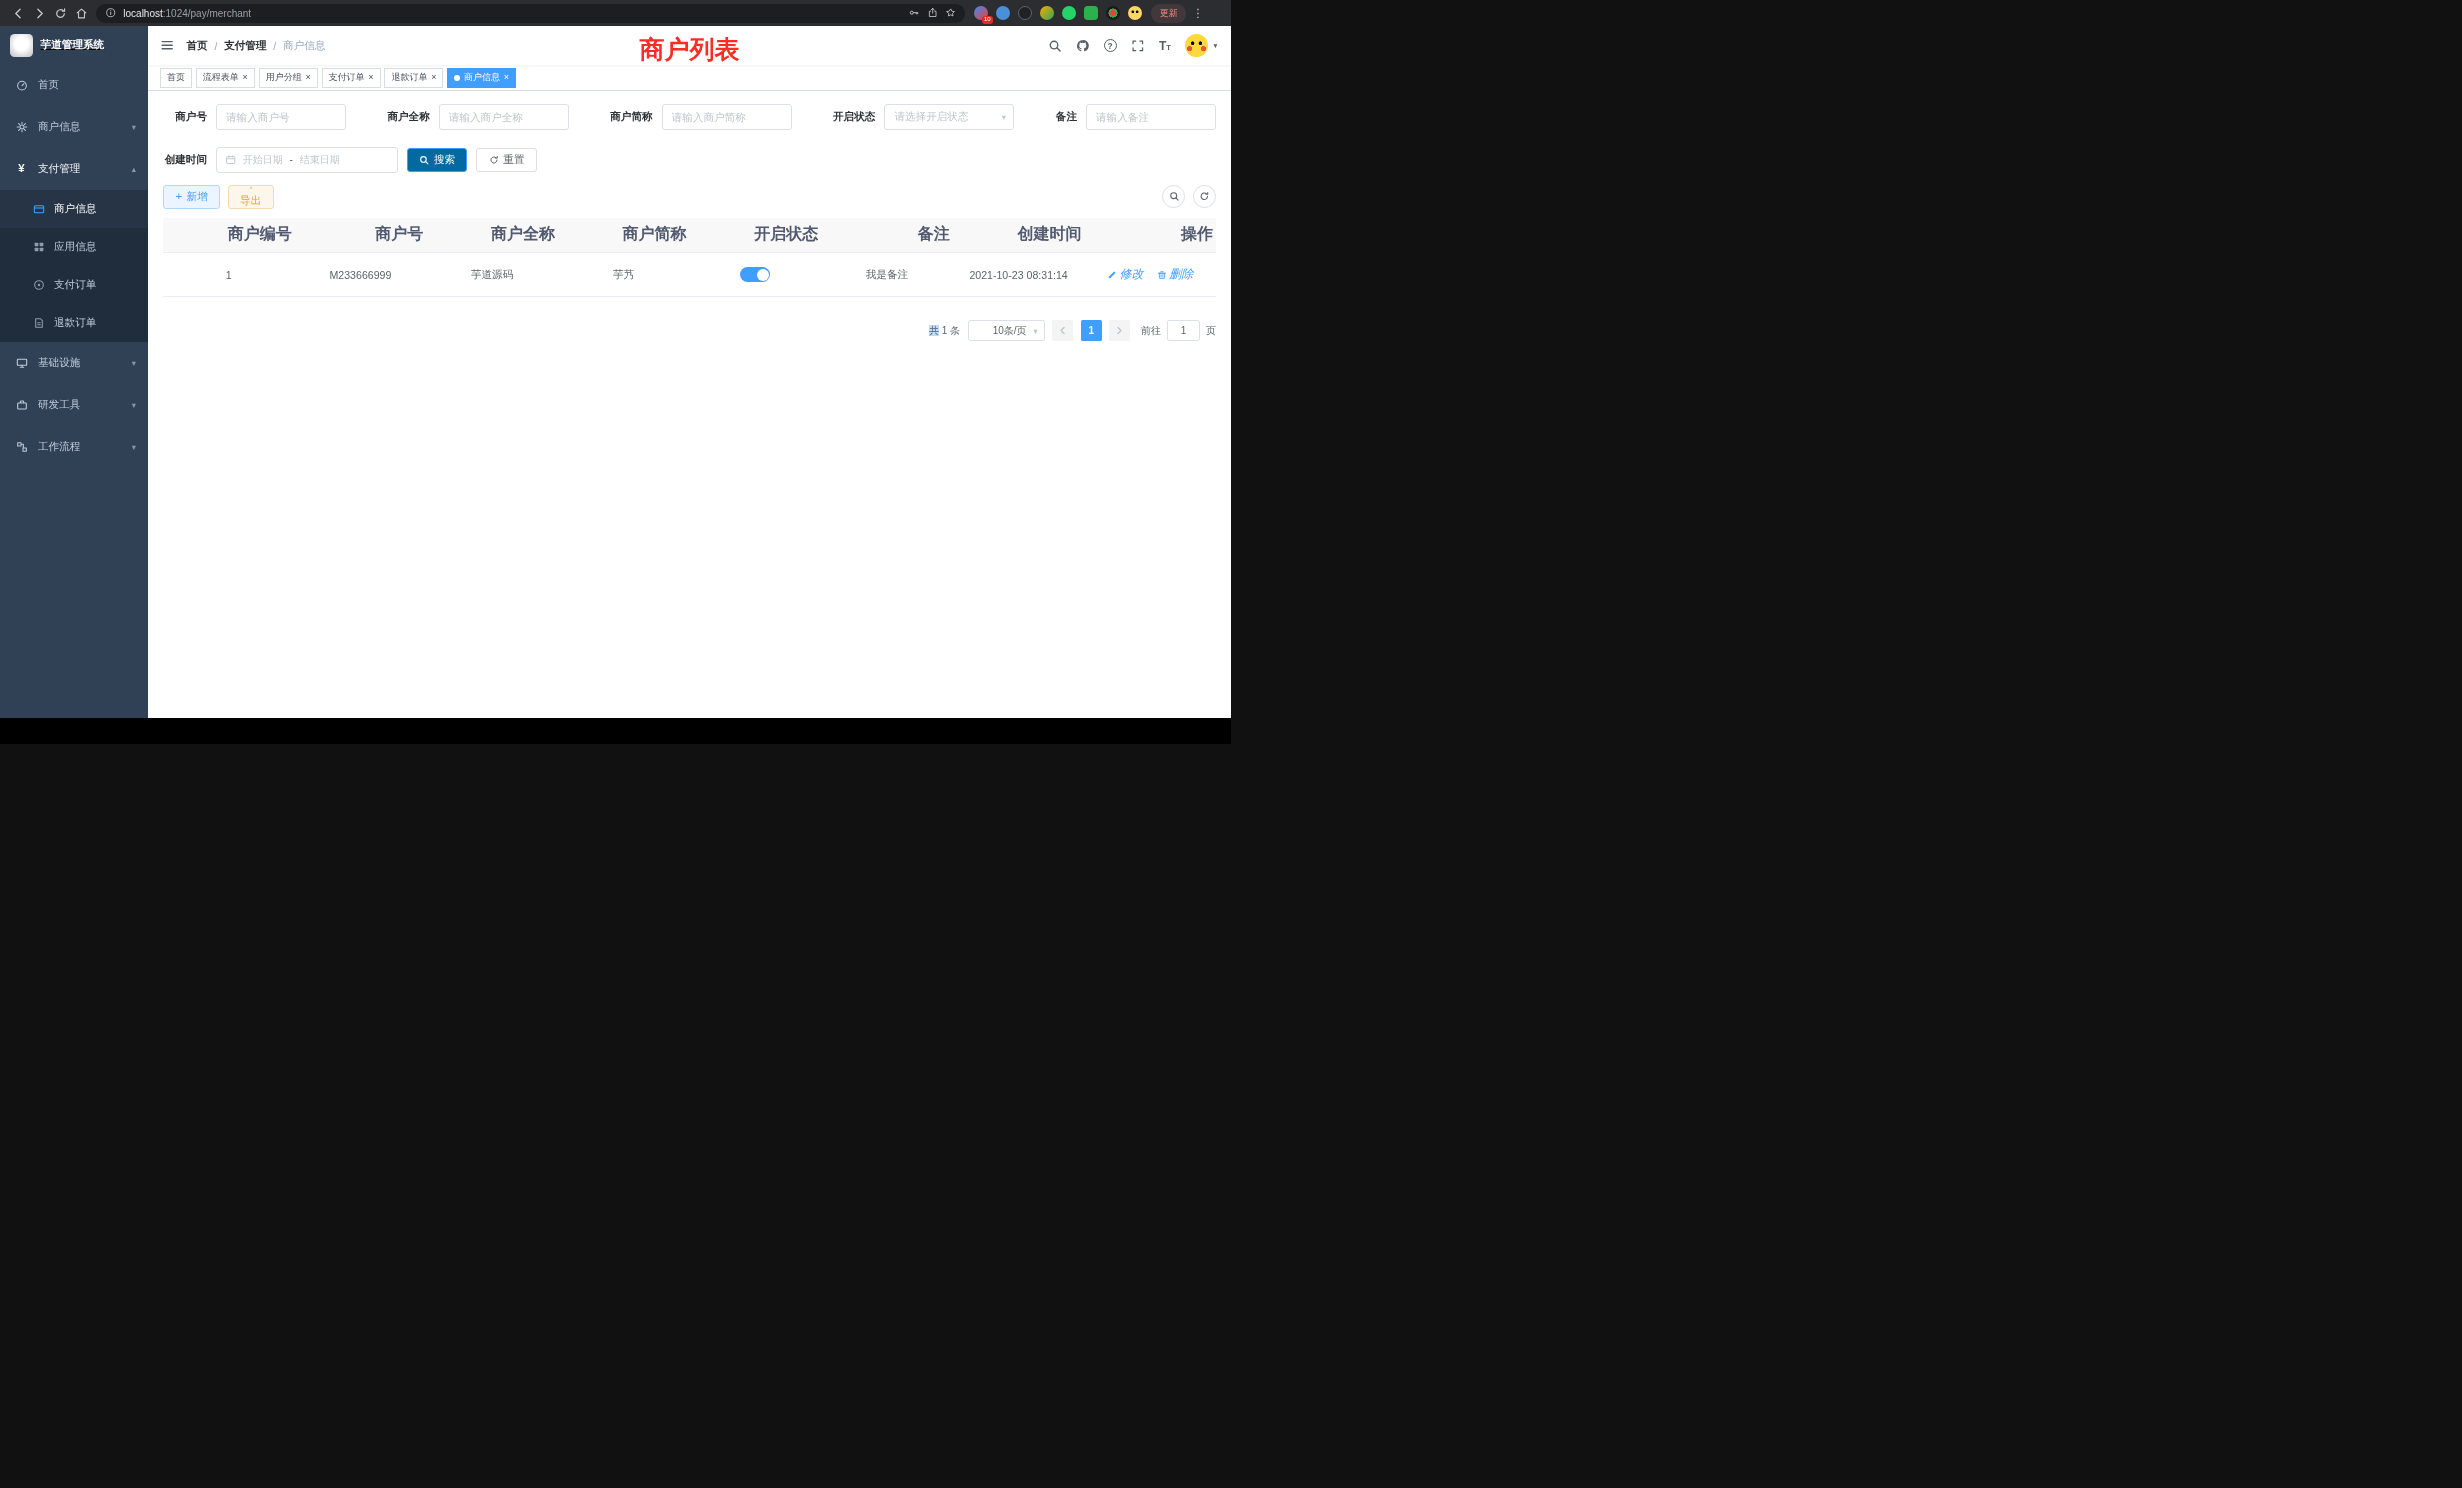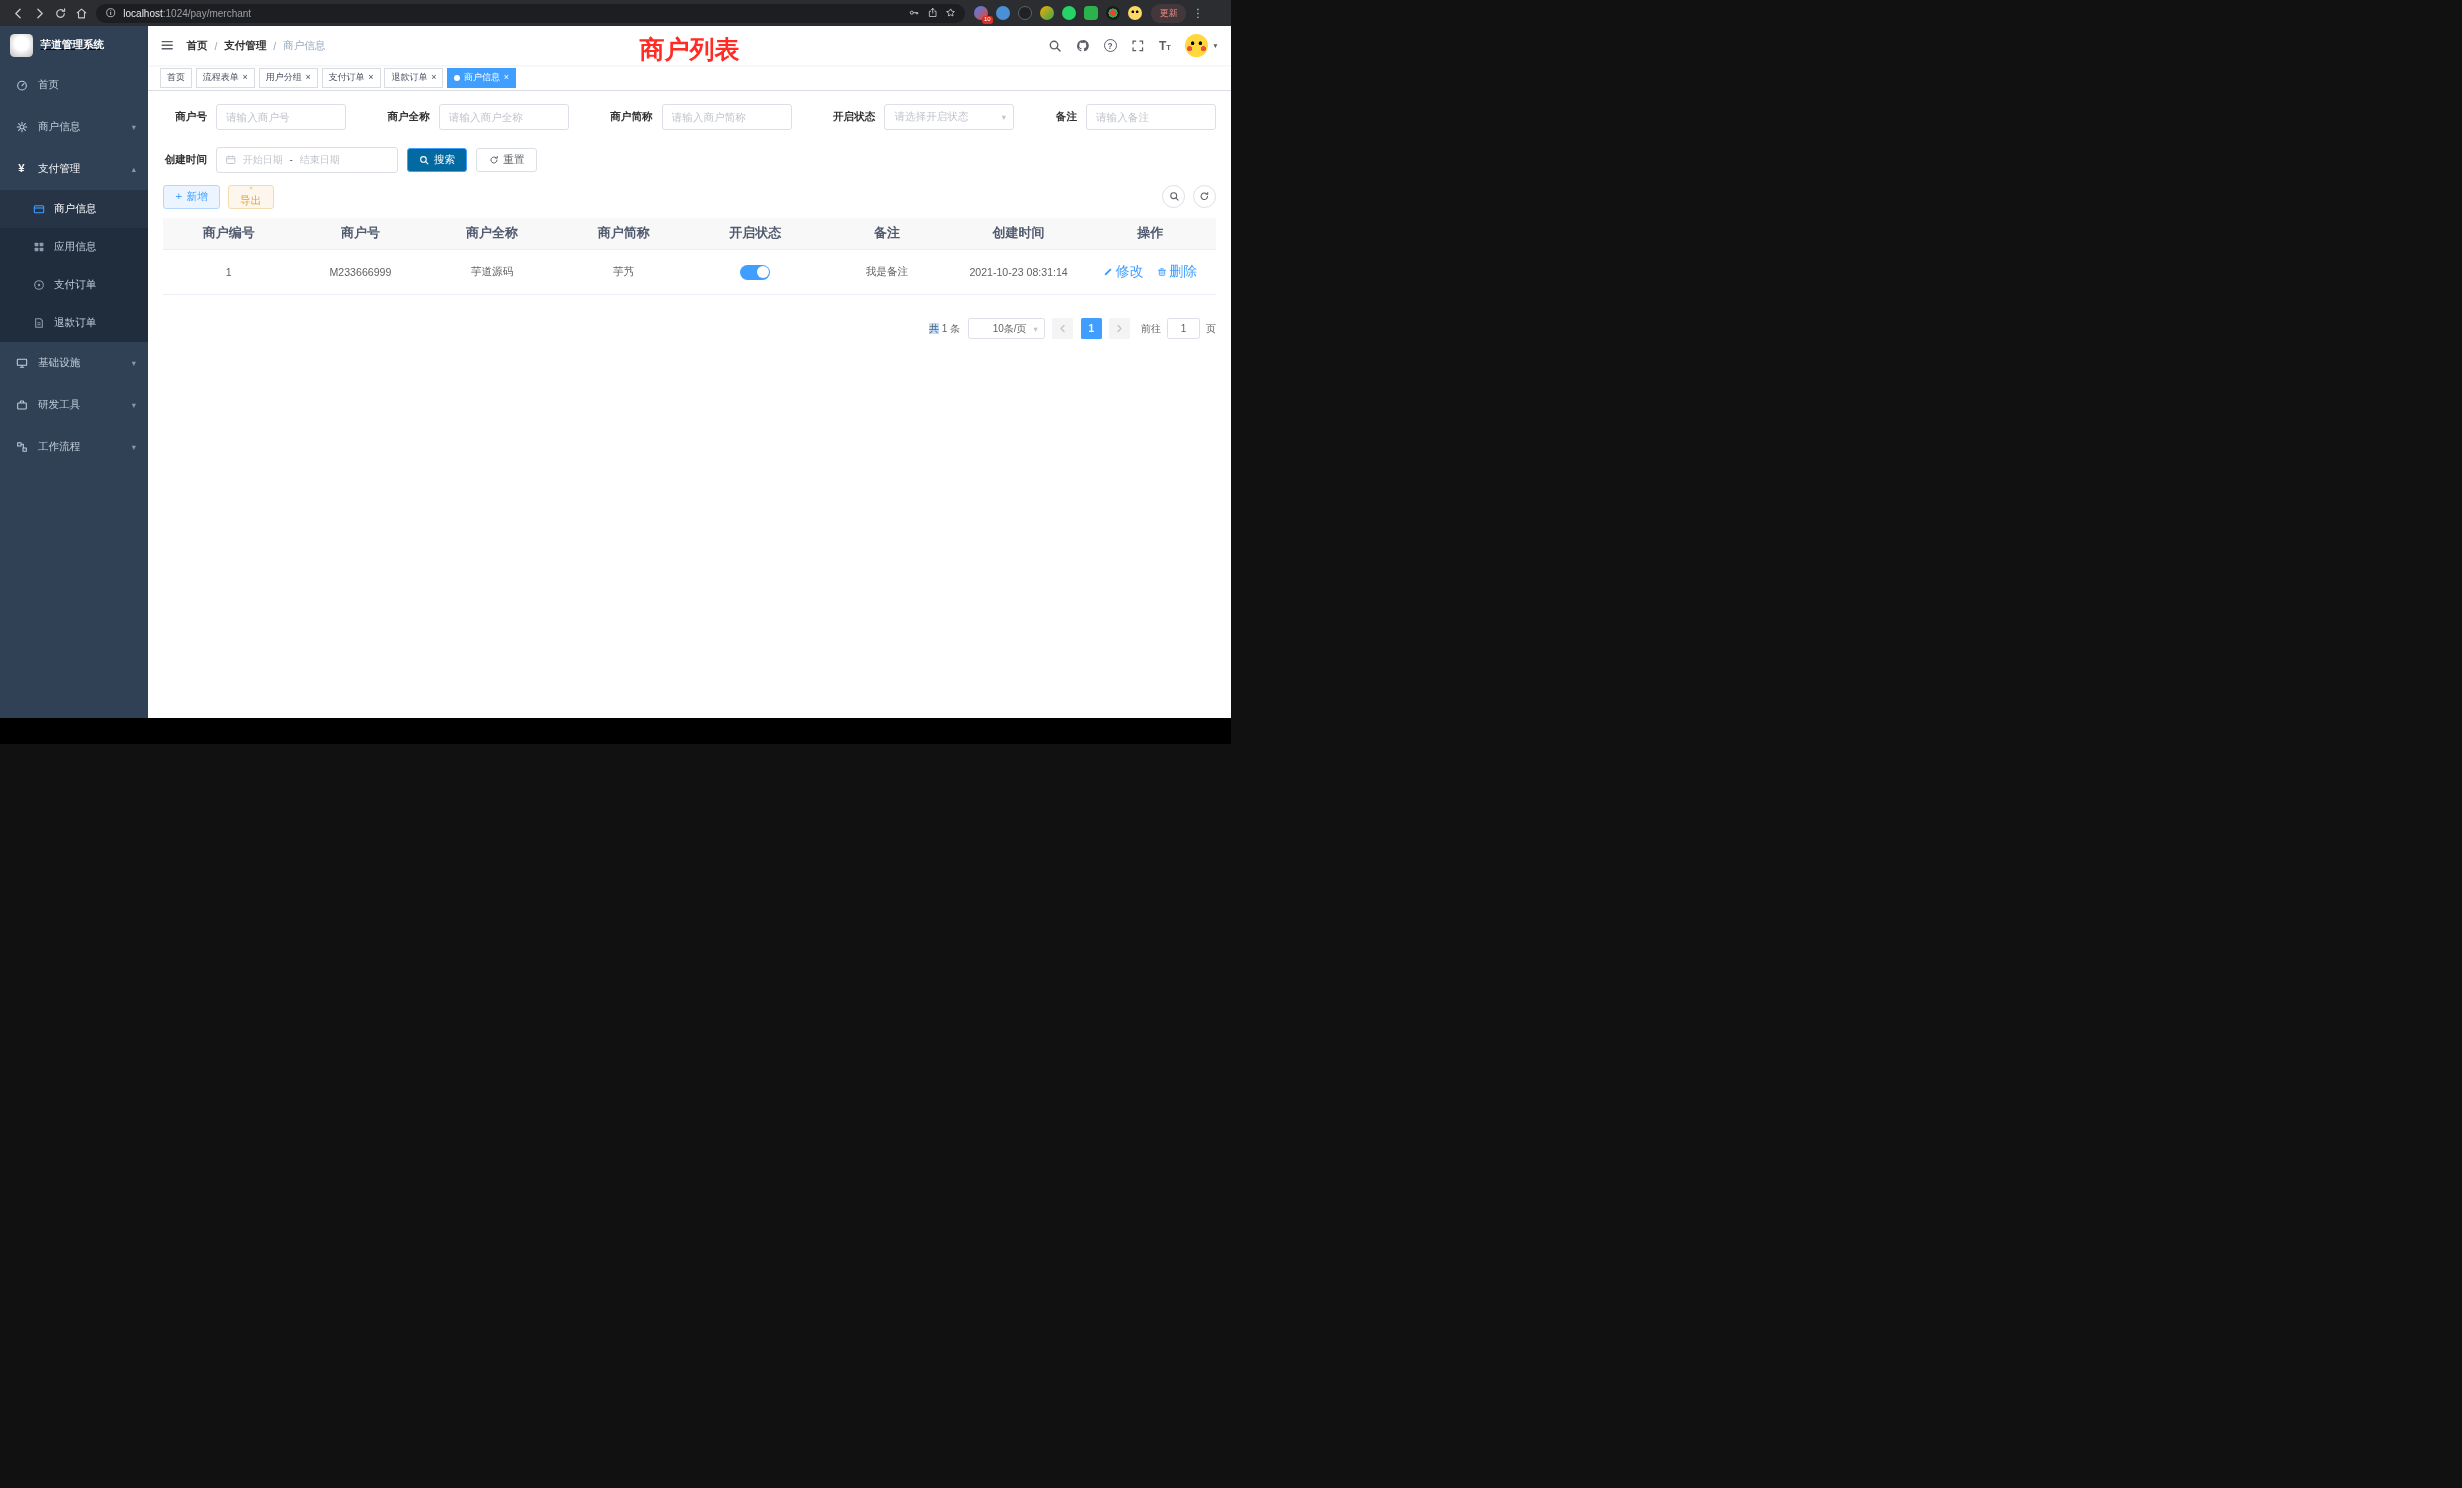--- a/index.html
+++ b/index.html
@@ -107,25 +107,25 @@
   .btn-plain-primary{background:#ecf5ff;border-color:#b3d8ff;color:#409EFF;}
   .btn-plain-warning{background:#fdf6ec;border-color:#f5dab1;color:#E6A23C;flex-direction:column;}
   .plus-glyph{font-size:11.4px;line-height:1;}
   .toolbar{display:flex;align-items:center;gap:7.6px;margin:0 0 9px;}
   .toolbar-right{margin-left:auto;display:flex;gap:7.6px;}
   .circle-btn{width:23px;height:23px;border-radius:50%;border:0.8px solid #dcdfe6;background:#fff;color:#606266;display:flex;align-items:center;justify-content:center;cursor:pointer;}
   .circle-btn svg{width:10.6px;height:10.6px;}
 
   
   table.grid{width:100%;border-collapse:collapse;table-layout:fixed;}
-  .grid th{background:#f8f8f9;color:#515a6e;font-size:13px;font-weight:700;padding:6.8px 3px;border-bottom:0.8px solid #ebeef5;text-align:center;}
+  .grid th{background:#f8f8f9;color:#515a6e;font-size:16px;font-weight:700;padding:6.8px 3px;border-bottom:0.8px solid #ebeef5;text-align:right;}
   .grid td{padding:13px 3px;font-size:10.6px;color:#606266;text-align:center;border-bottom:0.8px solid #ebeef5;}
   .switch{width:30px;height:15px;background:#409EFF;border-radius:7.6px;position:relative;display:inline-block;vertical-align:middle;cursor:pointer;}
   .switch::after{content:"";position:absolute;right:1.5px;top:1.5px;width:12px;height:12px;background:#fff;border-radius:50%;}
-  .op-link{color:#409EFF;font-size:14px;display:inline-flex;align-items:center;gap:2.3px;cursor:pointer;}
+  .op-link{color:#409EFF;font-size:12px;display:inline-flex;align-items:center;gap:2.3px;cursor:pointer;font-style:italic;}
   .op-link + .op-link{margin-left:10.6px;}
   .op-link svg{width:10px;height:10px;}
 
   
   .pagination{display:flex;align-items:center;justify-content:flex-end;gap:7.6px;margin-top:23px;font-size:10px;color:#606266;}
   .pg-total .sel{background:rgba(64,158,255,.35);}
   .pg-sizes{width:77px;height:21px;border:0.8px solid #dcdfe6;border-radius:2.3px;display:flex;align-items:center;justify-content:space-between;padding:0 6px 0 24px;color:#606266;font-size:10px;cursor:pointer;background:#fff;}
   .pg-sizes .chev-s{color:#c0c4cc;font-size:8.3px;}
   .pg-btn{width:21px;height:21px;background:#f4f4f5;border-radius:1.5px;display:flex;align-items:center;justify-content:center;color:#c0c4cc;cursor:pointer;}
   .pg-btn svg{width:9px;height:9px;}

